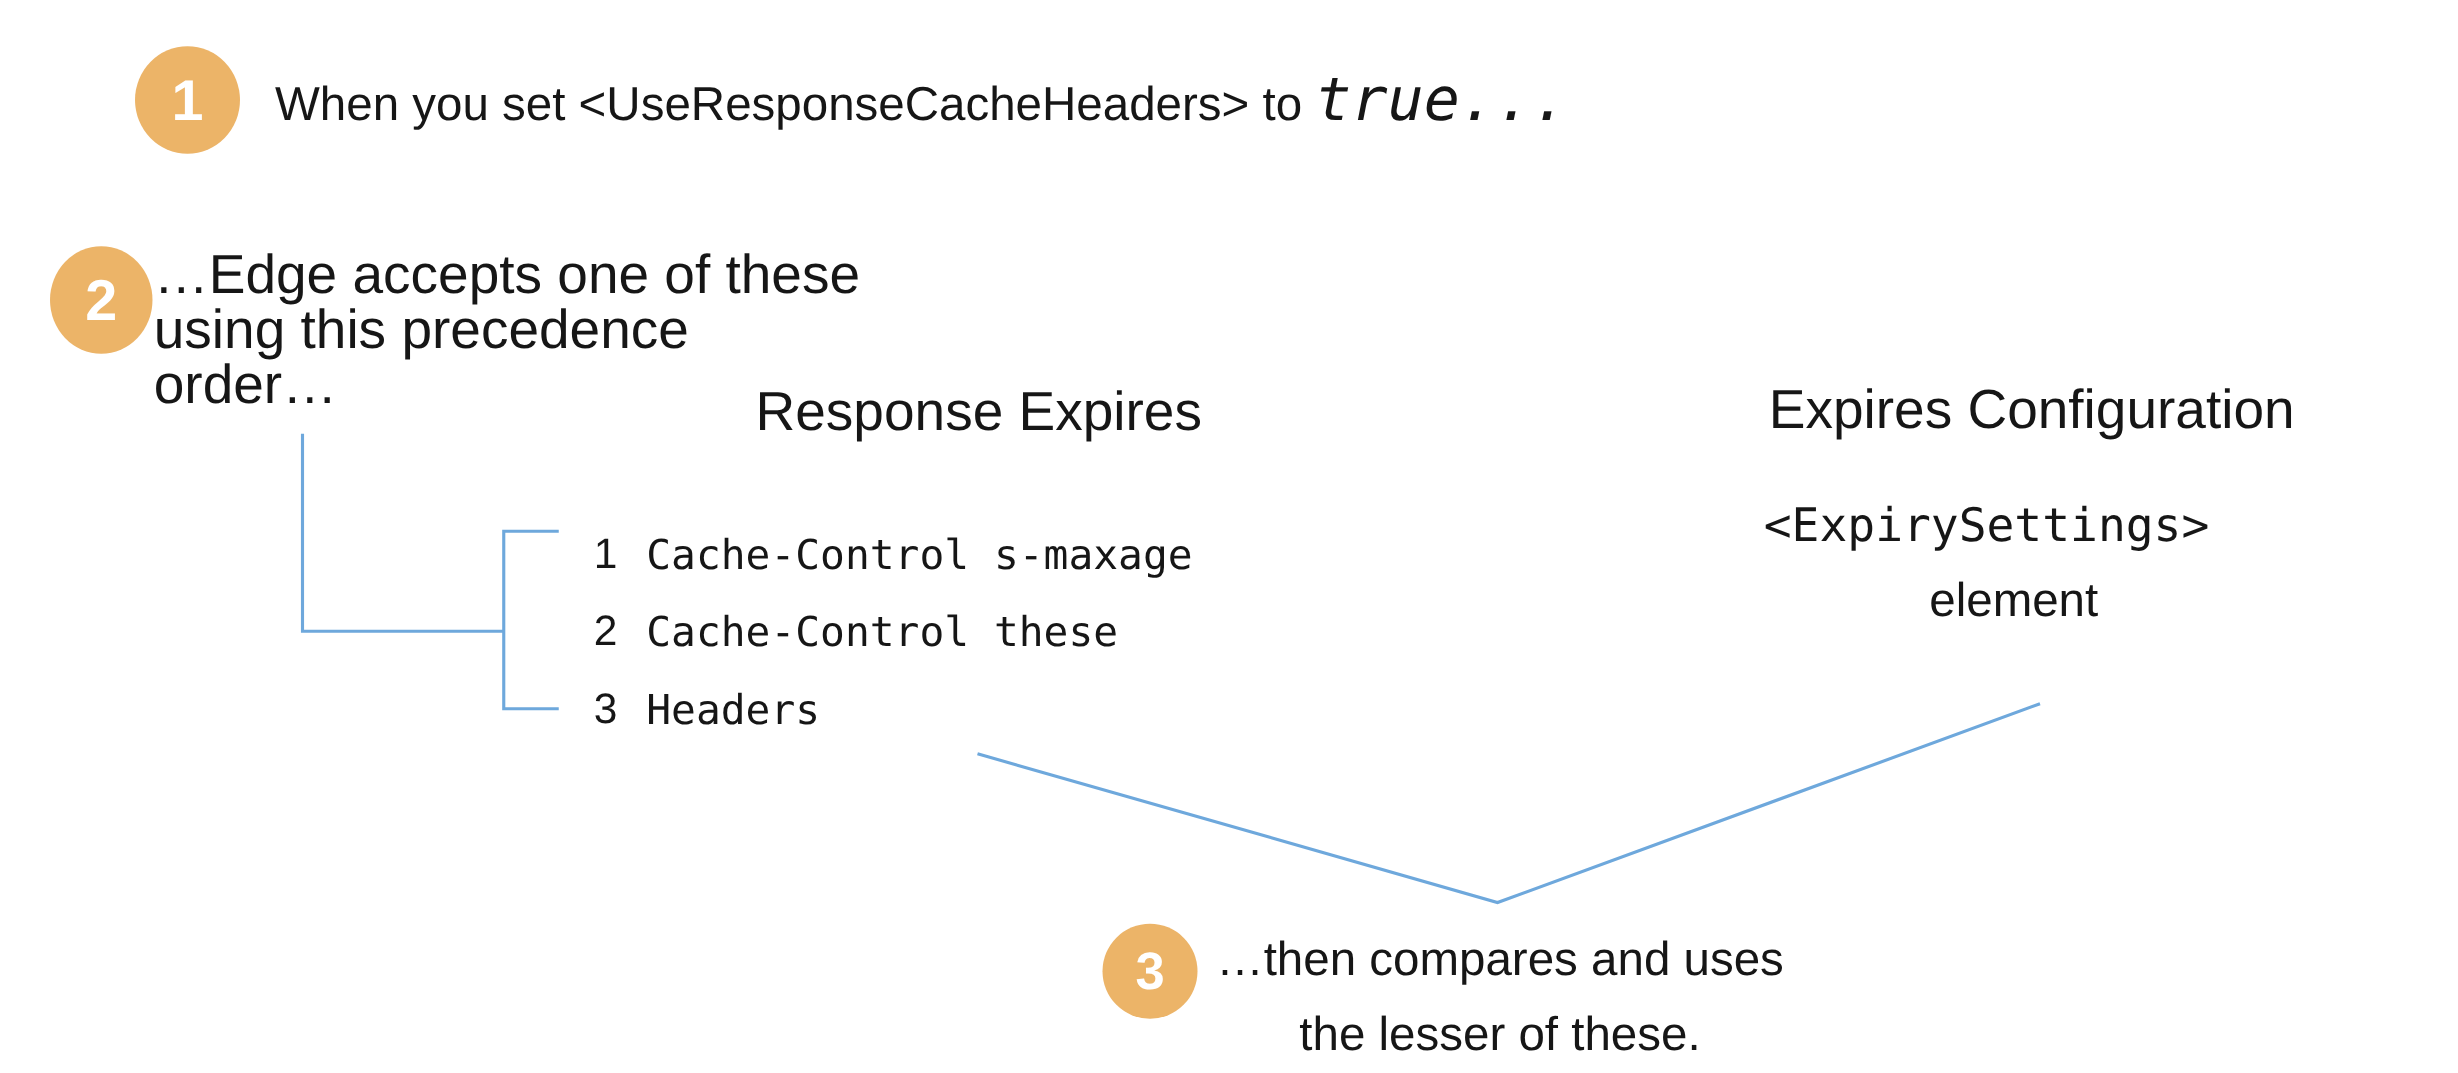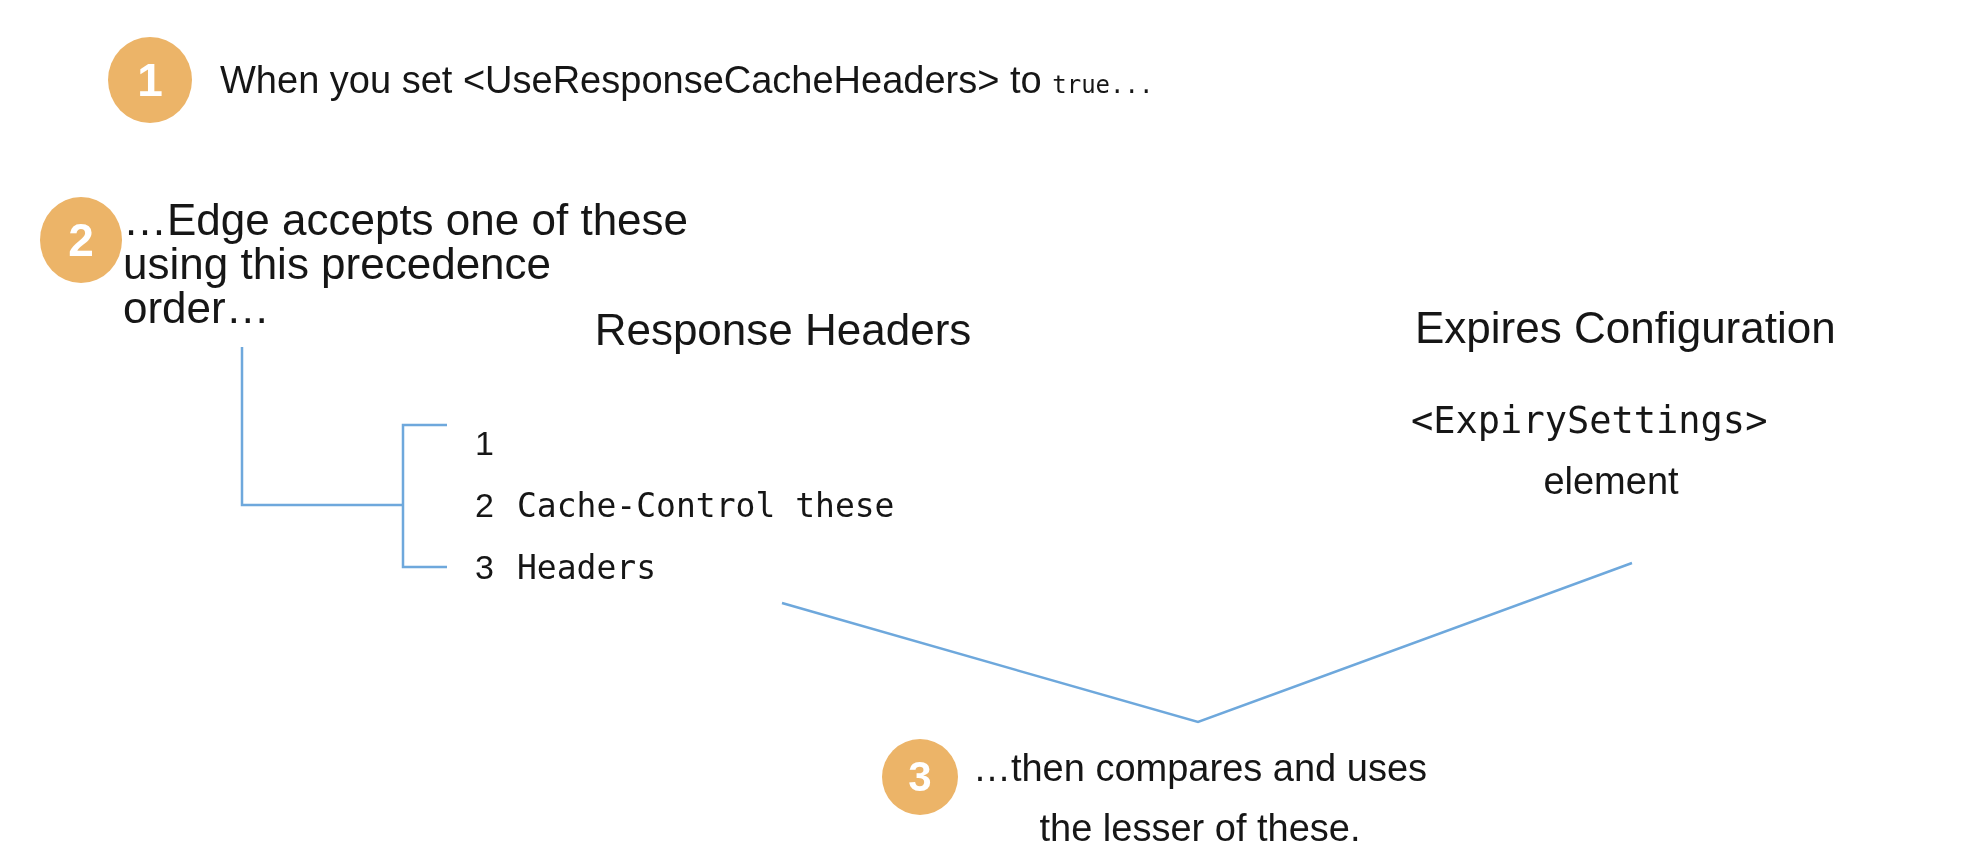--- a/index.html
+++ b/index.html
@@ -22,21 +22,21 @@
   #badge1{left:108px;top:37px;width:84px;height:86px;font-size:46px;}
   #badge2{left:40px;top:197px;width:82px;height:86px;font-size:46px;}
   #badge3{left:882px;top:739px;width:76px;height:76px;font-size:42px;}
 
   .mono{font-family:"DejaVu Sans Mono","Liberation Mono",monospace;}
 
   #step1{
     position:absolute;left:220px;top:57px;
     font-size:38px;line-height:46px;white-space:nowrap;
   }
-  #step1 .mono{font-size:24px;}
+  #step1 .mono{font-size:48px;font-style:italic;}
 
   #step2{
     position:absolute;left:123px;top:198px;
     font-size:44px;line-height:44px;
     white-space:pre-line;
   }
 
   .col-title{
     position:absolute;width:400px;
     text-align:center;
@@ -88,25 +88,26 @@
   </div>
   <div id="step1"><span>When you set &lt;UseResponseCacheHeaders&gt; to </span><span class="mono">true...</span></div>
 
   <div class="badge" id="badge2">
     <span>2</span>
   </div>
   <div id="step2">…Edge accepts one of these
 using this precedence
 order…</div>
 
-  <div class="col-title" id="rh-title">Response Headers</div>
+  <div class="col-title" id="rh-title">Response Expires</div>
 
   <div id="rh-list">
     <div class="rh-item">
       <span class="rh-num">1</span>
+      <span class="rh-code mono">Cache-Control s-maxage</span>
     </div>
     <div class="rh-item">
       <span class="rh-num">2</span>
       <span class="rh-code mono">Cache-Control these</span>
     </div>
     <div class="rh-item">
       <span class="rh-num">3</span>
       <span class="rh-code mono">Headers</span>
     </div>
   </div>

